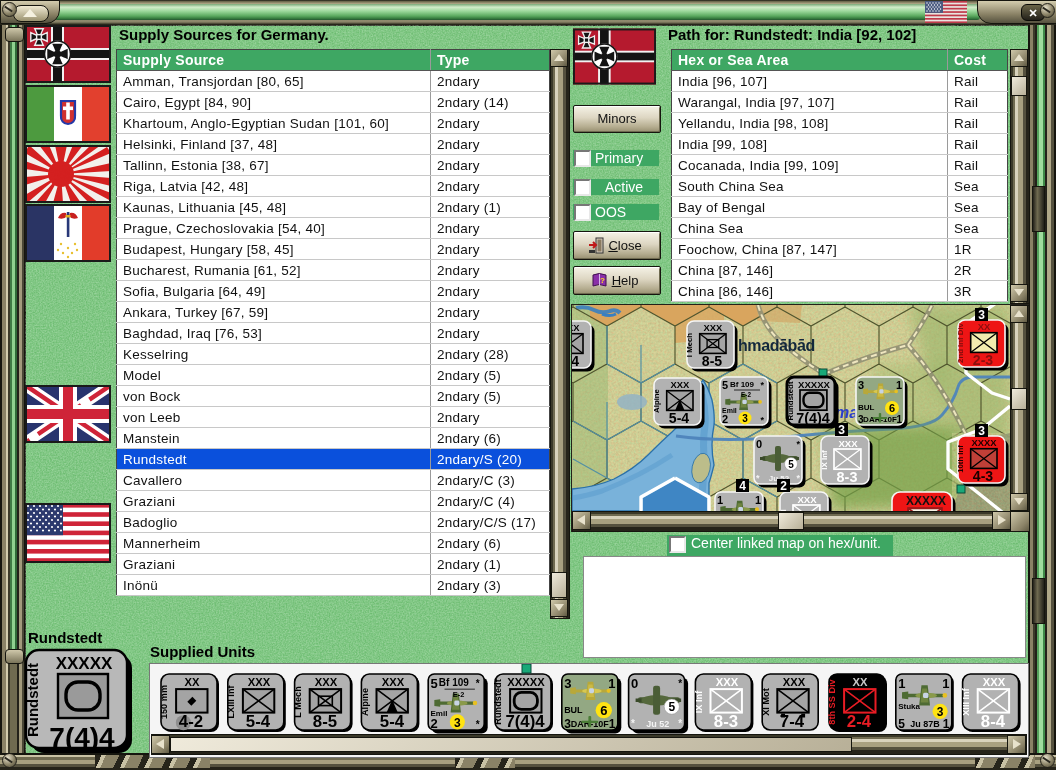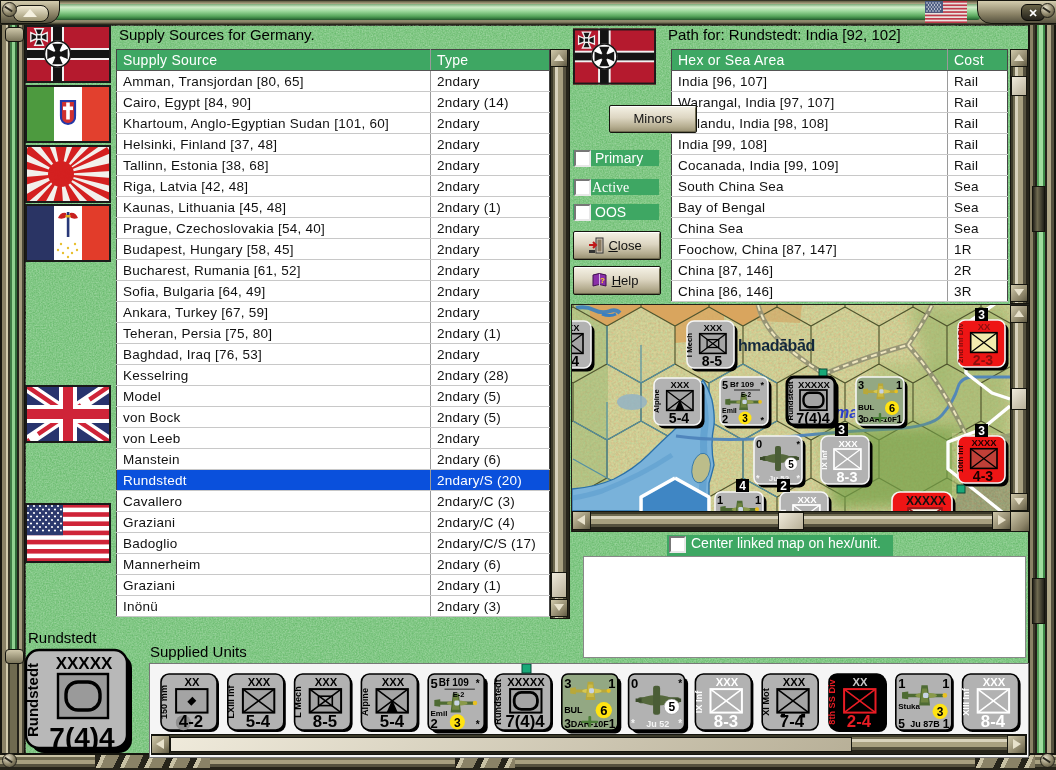--- a/index.html
+++ b/index.html
@@ -19,24 +19,24 @@
 #captl{left:0;top:0;width:58px;height:22px;border-radius:0 0 14px 0;}
 #captr{left:977px;top:0;width:79px;height:22px;border-radius:0 0 0 14px;}
 .screw{position:absolute;width:13px;height:13px;border-radius:50%;background:radial-gradient(circle at 35% 30%,#e8e2cc,#8a8266 55%,#45422f);border:1px solid #23211a;}
 .screw:after{content:"";position:absolute;left:1px;top:5px;width:9px;height:2px;background:#2b2920;transform:rotate(34deg);}
 #tribtn{position:absolute;left:13px;top:5px;width:34px;height:15px;border-radius:8px;background:linear-gradient(180deg,#efe9d2,#9a926f);border:1px solid #15150e;}
 #tribtn:after{content:"";position:absolute;left:9px;top:3px;border-left:7px solid transparent;border-right:7px solid transparent;border-bottom:8px solid #f5f1e0;}
 #xbtn{position:absolute;left:1021px;top:4px;width:22px;height:15px;border-radius:6px;background:linear-gradient(180deg,#6a6448,#23211a);border:1px solid #0a0a06;color:#fff;font-weight:bold;font-size:11px;text-align:center;line-height:16px;}
 
 .knob{position:absolute;background:linear-gradient(180deg,#cfc8aa,#7a745a);border:1px solid #15150e;border-radius:4px;}
 
-.ttl{position:absolute;font-weight:normal;font-size:15px;color:#000;white-space:nowrap;}
+.ttl{position:absolute;font-weight:bold;font-size:15px;color:#000;white-space:nowrap;}
 table.grid{position:absolute;border-collapse:collapse;background:#fff;font-size:13.5px;letter-spacing:0.25px;color:#111;table-layout:fixed;}
 table.grid td{border-bottom:1px solid #c8c8c8;padding:0 0 0 6px;white-space:nowrap;overflow:hidden;height:20px;}
-table.grid tr.hd td{background:#3ea763;color:#fff;font-weight:normal;font-size:14px;border-bottom:1px solid #555;}
+table.grid tr.hd td{background:#3ea763;color:#fff;font-weight:bold;font-size:14px;border-bottom:1px solid #555;}
 table.grid{border:1px solid #444;}
 table.grid td:first-child{border-right:1px solid #9a9a9a;}
 tr.sel td{background:#0a50dc;color:#fff;}
 
 .sb{position:absolute;border:1px solid #15150e;background:linear-gradient(90deg,#3a3828 0 2px,#6f6a50 2px 4px,#d8d2bc 4px 7px,#a8a080 7px 12px,#55513e 12px 15px,#26241a 15px 17px);}
 .sbh{position:absolute;border:1px solid #15150e;background:linear-gradient(180deg,#3a3828 0 2px,#6f6a50 2px 4px,#d8d2bc 4px 7px,#a8a080 7px 12px,#55513e 12px 15px,#26241a 15px 17px);}
 .sbb{position:absolute;background:linear-gradient(135deg,#cfc8aa,#8a8266 70%,#5f5a44);border:1px solid #15150e;}
 .tri{width:0;height:0;position:absolute;}
 .thumb{position:absolute;background:linear-gradient(135deg,#efeadb,#b8b098);border:1px solid #15150e;}
 
@@ -277,21 +277,21 @@
         </tr>
 <tr>
           <td>Khartoum, Anglo-Egyptian Sudan [101, 60]</td>
           <td>2ndary</td>
         </tr>
 <tr>
           <td>Helsinki, Finland [37, 48]</td>
           <td>2ndary</td>
         </tr>
 <tr>
-          <td>Tallinn, Estonia [38, 68]</td>
+          <td>Tallinn, Estonia [38, 67]</td>
           <td>2ndary</td>
         </tr>
 <tr>
           <td>Riga, Latvia [42, 48]</td>
           <td>2ndary</td>
         </tr>
 <tr>
           <td>Kaunas, Lithuania [45, 48]</td>
           <td>2ndary (1)</td>
         </tr>
@@ -307,24 +307,20 @@
           <td>Bucharest, Rumania [61, 52]</td>
           <td>2ndary</td>
         </tr>
 <tr>
           <td>Sofia, Bulgaria [64, 49]</td>
           <td>2ndary</td>
         </tr>
 <tr>
           <td>Ankara, Turkey [67, 59]</td>
           <td>2ndary</td>
-        </tr>
-<tr>
-          <td>Teheran, Persia [75, 80]</td>
-          <td>2ndary (1)</td>
         </tr>
 <tr>
           <td>Baghdad, Iraq [76, 53]</td>
           <td>2ndary</td>
         </tr>
 <tr>
           <td>Kesselring</td>
           <td>2ndary (28)</td>
         </tr>
 <tr>
@@ -466,24 +462,24 @@
     </table>
 <div class="sb" style="left:1010px;top:49px;width:18px;height:253px;"></div>
 <div class="sbb" style="left:1010px;top:49px;width:16px;height:16px;">
       <div class="tri" style="left:3px;top:4px;border-left:5px solid transparent;border-right:5px solid transparent;border-bottom:7px solid #e8e2cc;"></div>
     </div>
 <div class="sbb" style="left:1010px;top:284px;width:16px;height:16px;">
       <div class="tri" style="left:3px;top:4px;border-left:5px solid transparent;border-right:5px solid transparent;border-top:7px solid #e8e2cc;"></div>
     </div>
 <div class="thumb" style="left:1011px;top:76px;width:14px;height:18px;"></div>
 
-<div class="btn" style="left:573px;top:105px;width:86px;height:26px;line-height:26px;margin-left:36px;">Minors</div>
+<div class="btn" style="left:573px;top:105px;width:86px;height:26px;line-height:26px;">Minors</div>
 <div class="gbar" style="left:573px;top:150px;width:86px;height:16px;line-height:16px;padding-left:0;"><span style="margin-left:22px;">Primary</span></div>
 <div class="cb" style="left:574px;top:150px;"></div>
-<div class="gbar" style="left:573px;top:179px;width:86px;height:16px;line-height:16px;"><span style="margin-left:19px;font-family:Liberation Serif, serif;">Active</span></div>
+<div class="gbar" style="left:573px;top:179px;width:86px;height:16px;line-height:16px;"><span style="margin-left:32px;">Active</span></div>
 <div class="cb" style="left:574px;top:179px;"></div>
 <div class="gbar" style="left:573px;top:204px;width:86px;height:16px;line-height:16px;"><span style="margin-left:22px;">OOS</span></div>
 <div class="cb" style="left:574px;top:204px;"></div>
 <div class="btn" style="left:573px;top:231px;width:86px;height:27px;line-height:27px;"><svg style="position:absolute;left:14px;top:5px;" width="17" height="17" viewBox="0 0 17 17">
         <rect x="8" y="1" width="7" height="15" fill="#d8cfc0" stroke="#333" stroke-width="1"></rect>
         <rect x="9.5" y="2.5" width="4" height="12" fill="#8a7a60"></rect>
         <path d="M1 8 h7 M5 5 l3 3 l-3 3" stroke="#c01818" stroke-width="2" fill="none"></path>
         <rect x="1" y="13" width="6" height="3" fill="#333"></rect>
       </svg><span style="margin-left:16px;"><span style="text-decoration:underline">C</span>lose</span></div>
 <div class="btn" style="left:573px;top:266px;width:86px;height:27px;line-height:27px;"><svg style="position:absolute;left:17px;top:5px;" width="17" height="17" viewBox="0 0 17 17">

